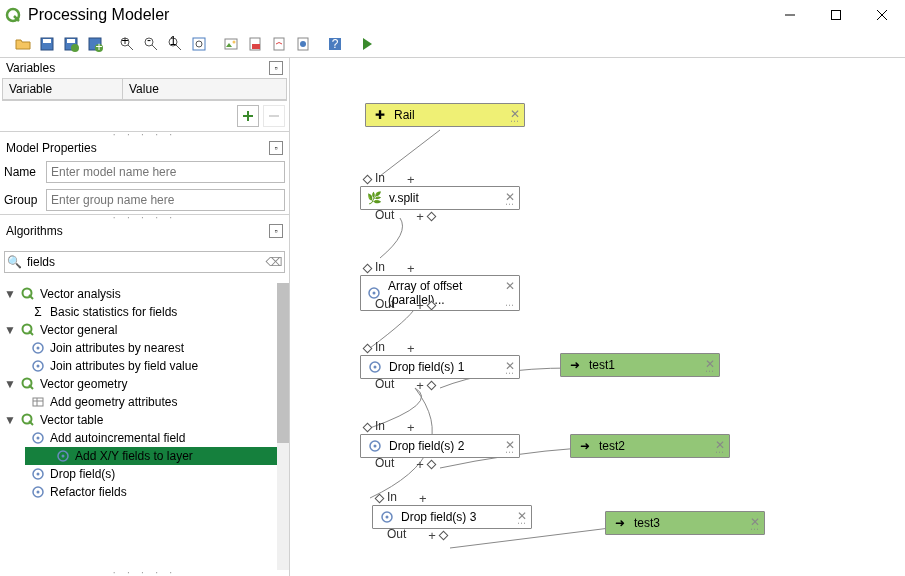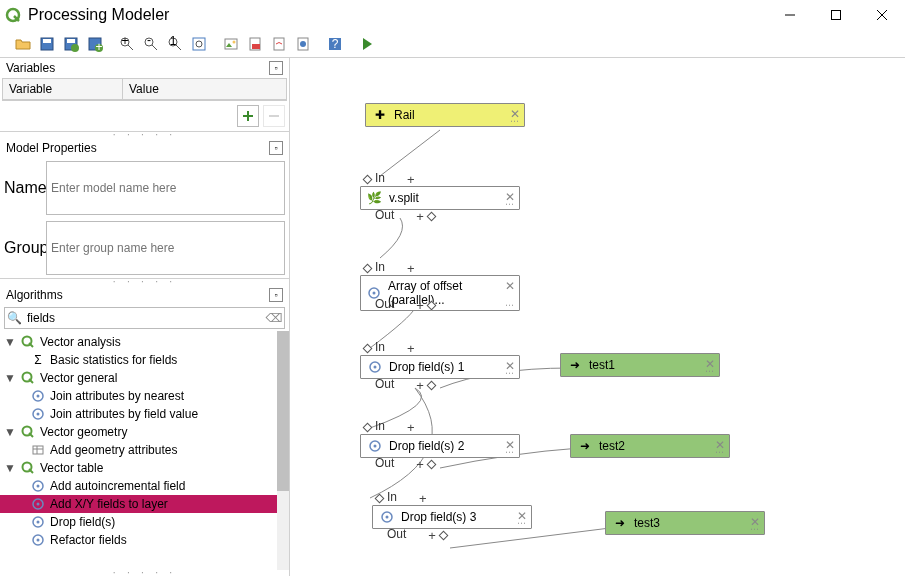--- a/index.html
+++ b/index.html
@@ -21,30 +21,30 @@
   .var-head div { padding:3px 6px; font-size:12px; }
   .var-head .c1 { width:120px; border-right:1px solid #ccc; }
   .var-row { display:flex; }
   .var-row .c1 { width:120px; padding:3px 6px; }
   .var-body { height:58px; border-bottom:0; background:#fff;}
   .var-btns { display:flex; justify-content:flex-end; gap:4px; padding:4px; }
   .sqbtn { width:22px; height:22px; border:1px solid #bbb; display:flex; align-items:center; justify-content:center; background:#fff;}
   .sqbtn.dis { opacity:.35; }
   .dots { text-align:center; color:#999; font-size:10px; padding:0; line-height:6px; letter-spacing:4px;}
   .form-row { display:flex; align-items:center; padding:3px 4px; gap:4px; }
-  .form-row label { font-size:16px; width:38px; }
-  .form-row input { flex:1; border:1px solid #bbb; padding:19px 4px; font-size:12px; }
+  .form-row label { font-size:12px; width:38px; }
+  .form-row input { flex:1; border:1px solid #bbb; padding:3px 4px; font-size:12px; }
   .search { display:flex; align-items:center; margin:2px 4px; border:1px solid #bbb; }
   .search span.mag { width:20px; text-align:center; color:#666;}
   .search input { flex:1; border:none; padding:3px 2px; outline:none; }
   .search .clear { width:20px; text-align:center; color:#888; }
   .tree { flex:1; overflow:auto; position:relative; }
   .tree-inner { padding:2px 0; }
   .tree-row { display:flex; align-items:center; padding:1px 4px; font-size:12px; gap:4px; white-space:nowrap;}
-  .tree-row.selected { background:#be185d; }
+  .tree-row.selected { background:#15803d;margin-left:25px; }
   .tree-ind0 { padding-left:4px; }
   .tree-ind1 { padding-left:30px; }
   .tw { width:12px; color:#555; }
   .qicon { width:16px; height:16px; display:inline-flex; align-items:center; justify-content:center; }
   .scroll-track { position:absolute; right:0; top:0; bottom:0; width:12px; background:#f0f0f0; }
   .scroll-thumb { position:absolute; right:0; width:12px; background:#c0c0c0; }
   .collapse-icon { width:14px; height:14px; border:1px solid #888; display:flex; align-items:center; justify-content:center; font-size:9px;}
   .canvas { flex:1; position:relative; background:#fff; overflow:hidden; }
   .node { position:absolute; width:160px; border:1px solid #888; border-radius:1px; background:#fff; font-size:12px; }
   .node.yellow { background:#eff075; }
@@ -225,21 +225,21 @@
         <label>Name</label>
         <input type="text" placeholder="Enter model name here" style="">
       </div>
       <div class="form-row">
         <label>Group</label>
         <input type="text" placeholder="Enter group name here" style="">
       </div>
     </div>
     <div class="dots">· · · · ·</div>
 
-    <div class="panel" style="flex:1; min-height:0; border-bottom:none;">
+    <div class="panel" style="flex:1; min-height:0; border-bottom:none;gap:8px;">
       <div class="panel-hdr">
         <span>Algorithms</span>
         <span class="collapse-icon">▫</span>
       </div>
       <div class="search">
         <span class="mag">🔍</span>
         <input type="text" value="fields" style="">
         <span class="clear">⌫</span>
       </div>
       <div class="tree">

